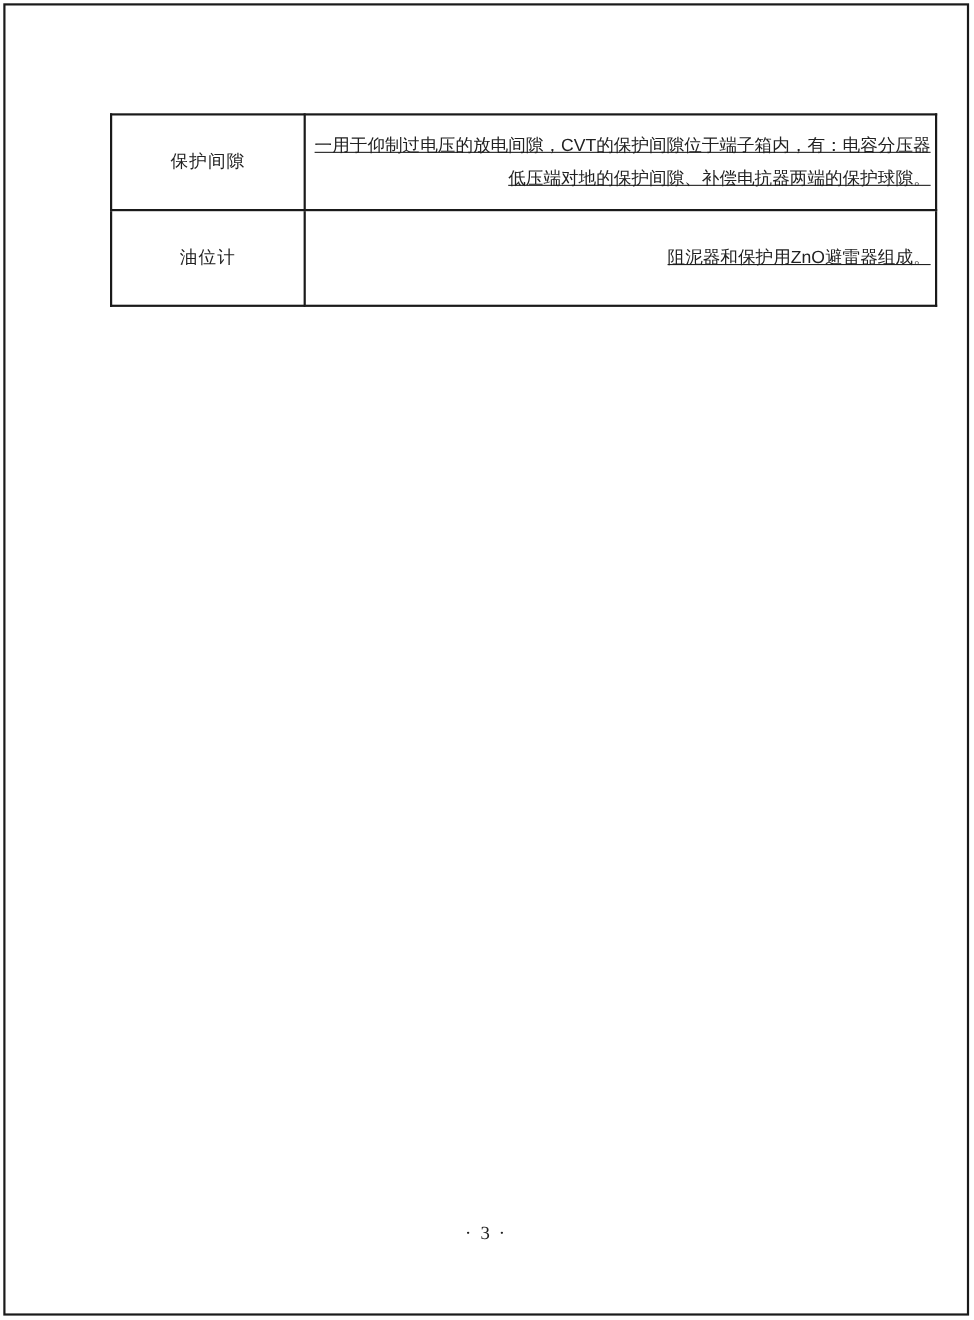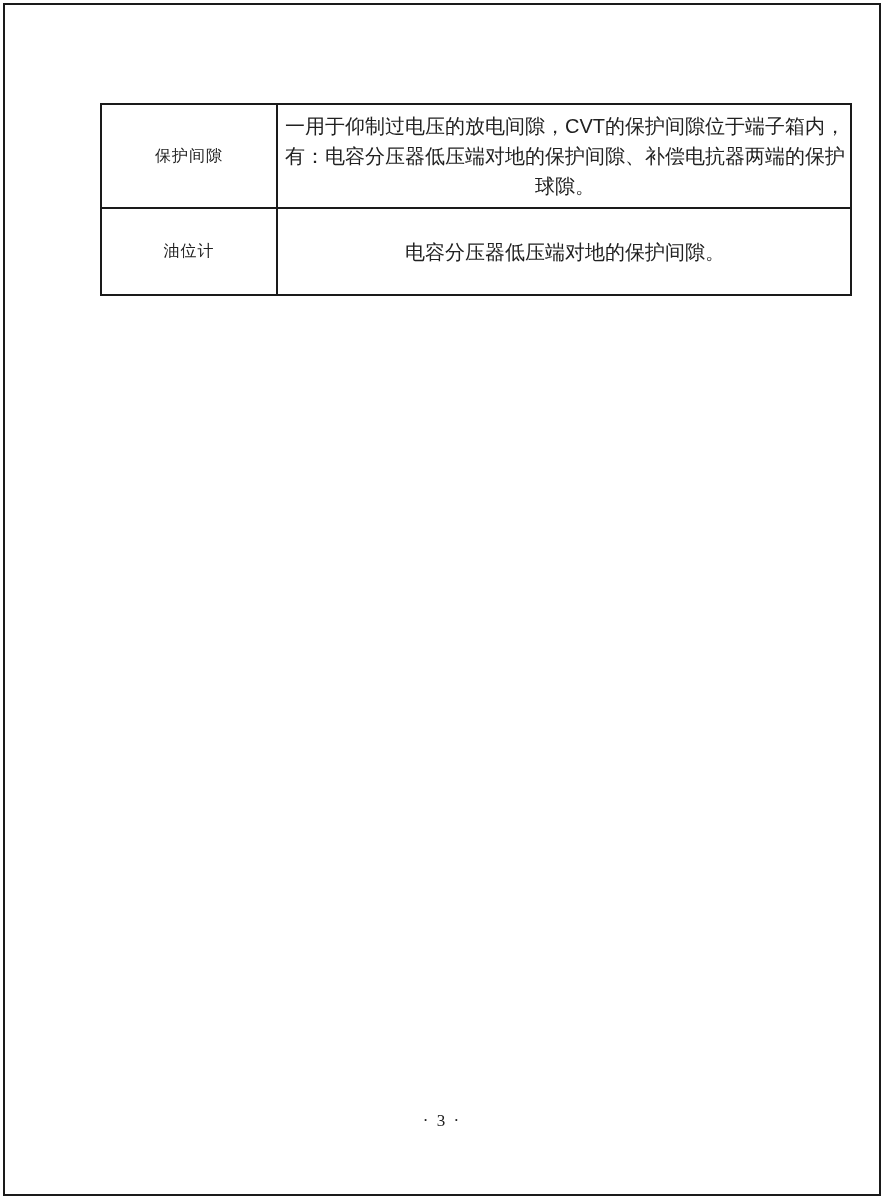--- a/index.html
+++ b/index.html
@@ -38,24 +38,25 @@
   }
   .term-cell {
     width: 172px;
     text-align: center;
     vertical-align: middle;
     font-size: 16px;
     letter-spacing: 1px;
   }
   .def-cell {
     padding: 6px 4px 6px 6px;
-    font-size: 20px;
+    font-size: 16px;
     line-height: 30px;
     vertical-align: middle;
-    text-align: center;
+    text-align: right;
+    text-decoration: underline;
   }
   .def-table tr:nth-child(1) .term-cell, .def-table tr:nth-child(1) .def-cell { height: 73px; }
   .def-table tr:nth-child(2) .term-cell, .def-table tr:nth-child(2) .def-cell { height: 73px; }
   .def-table tr:nth-child(3) .term-cell, .def-table tr:nth-child(3) .def-cell { height: 75px; }
   .def-table tr:nth-child(4) .term-cell, .def-table tr:nth-child(4) .def-cell { height: 73px; }
   .def-table tr:nth-child(5) .term-cell, .def-table tr:nth-child(5) .def-cell { height: 64px; }
   .page-number {
     position: absolute;
     left: 0;
     right: 0;
@@ -77,19 +78,19 @@
   <tr>
     <td class="term-cell">保护间隙</td>
     <td class="def-cell">一用于仰制过电压的放电间隙，CVT的保护间隙位于端子箱内，有：电容分压器低压端对地的保护间隙、补偿电抗器两端的保护球隙。</td>
   </tr>
 
 
 
 
   <tr>
     <td class="term-cell">油位计</td>
-    <td class="def-cell">电容分压器低压端对地的保护间隙。</td>
+    <td class="def-cell">阻泥器和保护用ZnO避雷器组成。</td>
   </tr>
 </tbody>
     </table>
     <div class="page-number">· 3 ·</div>
   </div>
 </div>
 
 </body></html>

